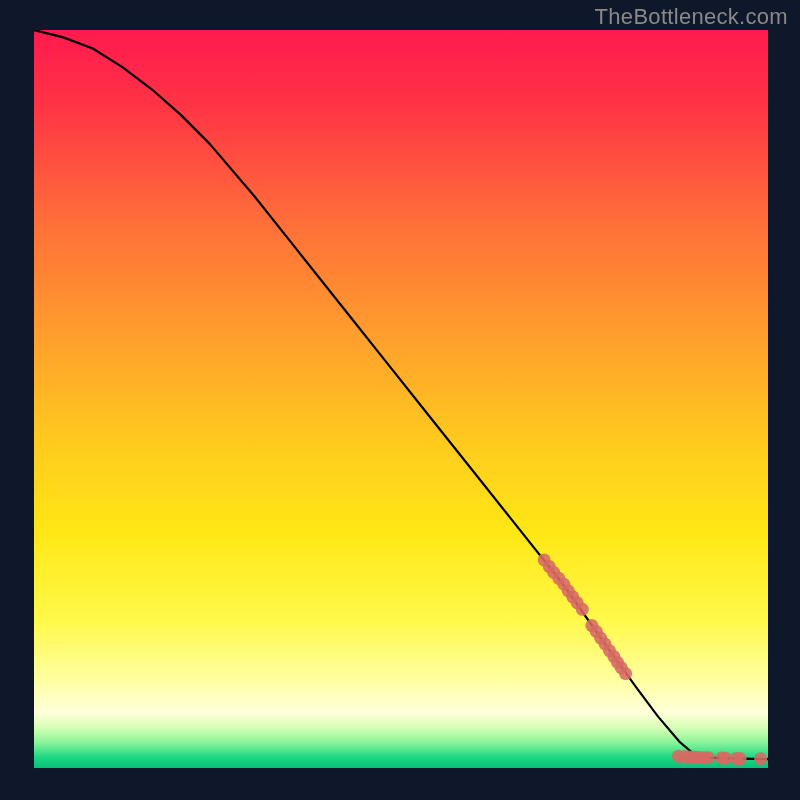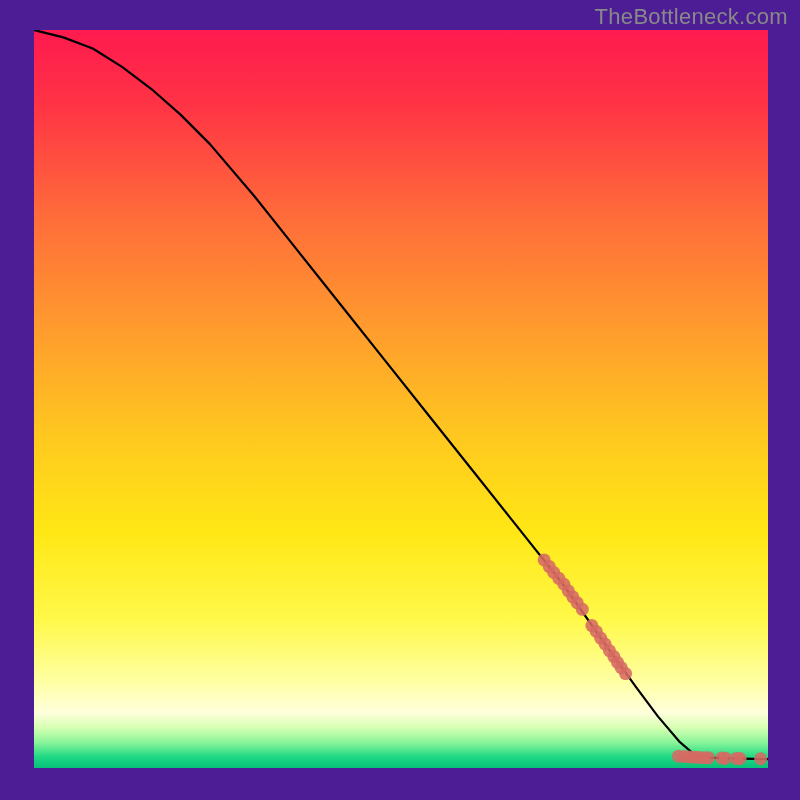--- a/index.html
+++ b/index.html
@@ -8,21 +8,21 @@
     width: 800px;
     height: 800px;
     background: #000;
     overflow: hidden;
     font-family: Arial, Helvetica, sans-serif;
   }
   .stage {
     position: relative;
     width: 800px;
     height: 800px;
-    background: #4c1d95;
+    background: #0f172a;
   }
   .watermark {
     position: absolute;
     top: 4px;
     right: 12px;
     color: #898989;
     font-size: 22px;
     font-weight: 500;
     letter-spacing: 0.3px;
     z-index: 5;

